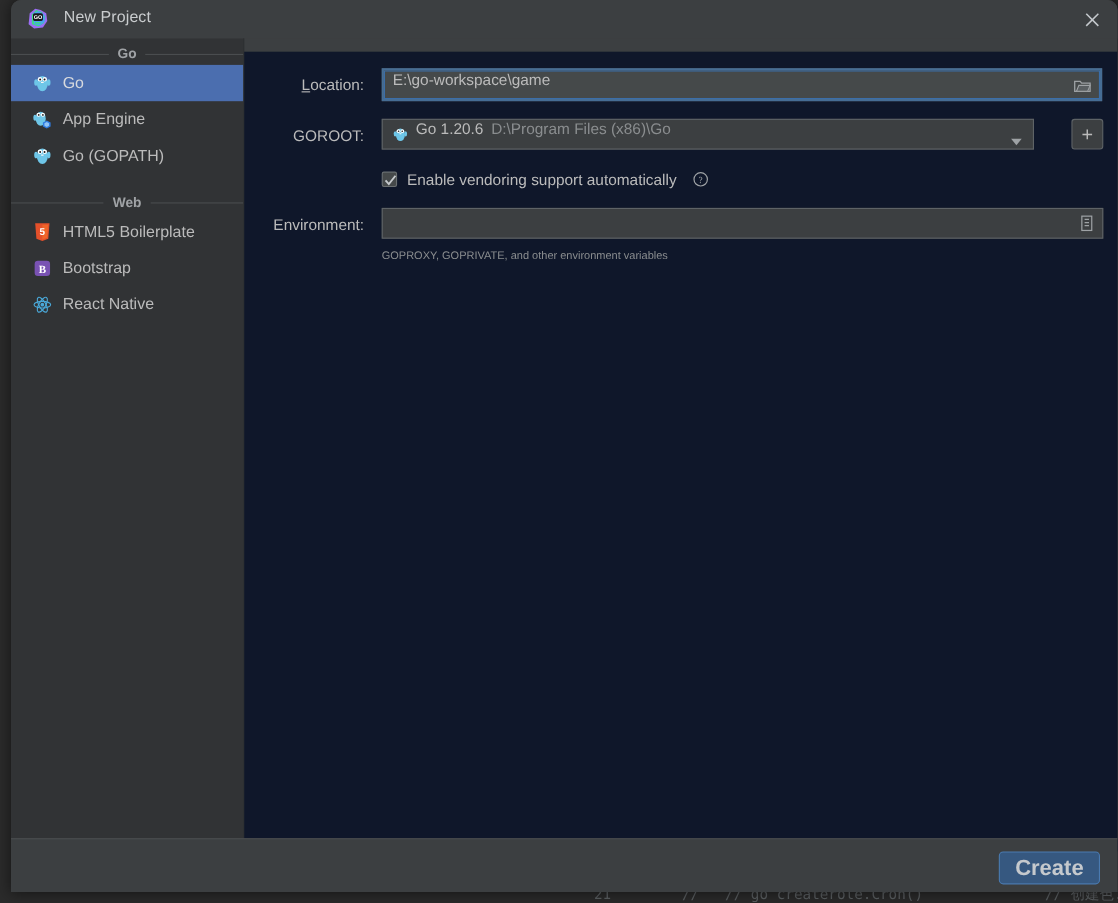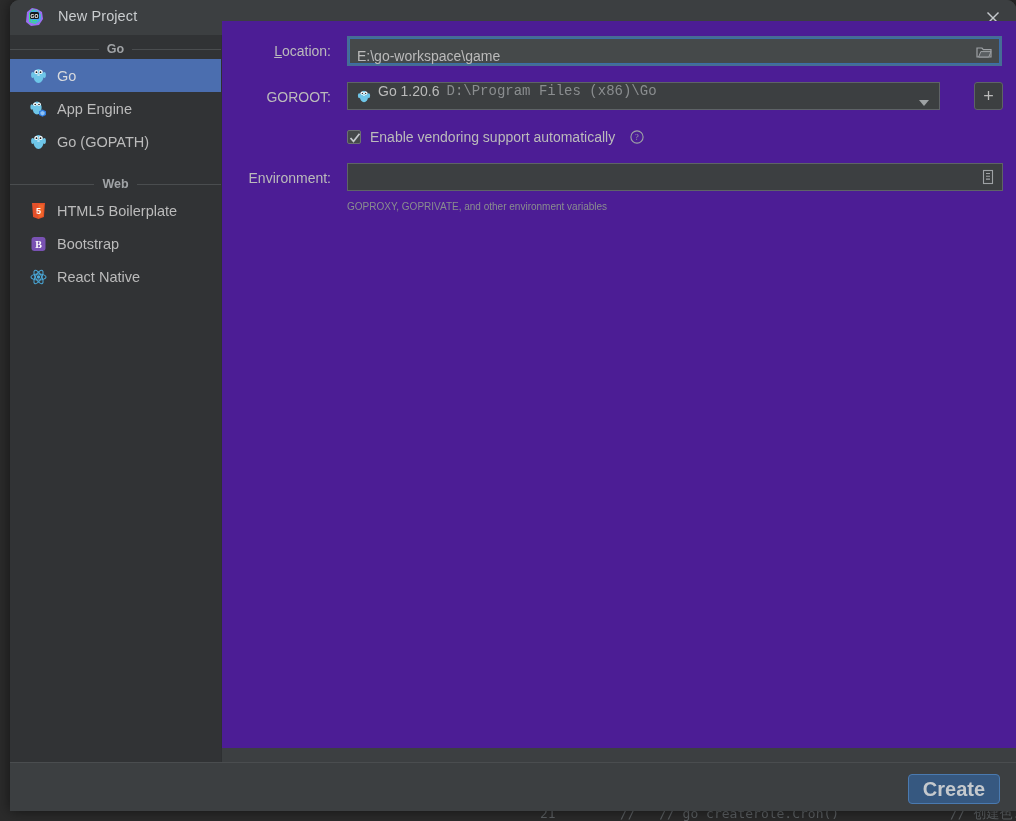--- a/index.html
+++ b/index.html
@@ -125,60 +125,60 @@
   .nav-icon {
     width: 17px;
     height: 18px;
     flex: 0 0 auto;
     position: relative;
   }
 
   
   #content {
     position: absolute;
-    left: 212px; top: 21px;
+    left: 212px; top: 47px;
     width: 794px;
     height: 727px;
-    background: #4c1d95;
+    background: #0f172a;
   }
   .field-label {
     position: absolute;
     color: #bbbbbb;
     font-size: 14px;
     text-align: right;
     user-select: none;
   }
   .text-input {
     position: absolute;
     background: #45494a;
     border: 1px solid #5e6366;
     box-sizing: border-box;
     color: #bbbbbb;
     font-size: 14px;
     display: flex;
-    align-items: flex-end;
+    align-items: flex-start;
     padding-left: 8px;
   }
   .text-input.focused {
     border: 2px solid #466d94;
     box-shadow: 0 0 0 1px #3b6ea8 inset;
   }
   .combo {
     position: absolute;
     background: #3c3f41;
     border: 1px solid #5e6366;
     box-sizing: border-box;
     color: #bbbbbb;
     font-size: 14px;
     display: flex;
     padding-left: 9px;
     gap: 7px;
     cursor: default;
   }
-  .dim { color: #8a8d8f; font-family: Liberation Mono, monospace; }
+  .dim { color: #8a8d8f; }
   .icon-btn {
     position: absolute;
     border: 1px solid #5e6366;
     background: #3c3f41;
     box-sizing: border-box;
     display: flex;
     align-items: center;
     justify-content: center;
     cursor: default;
   }

